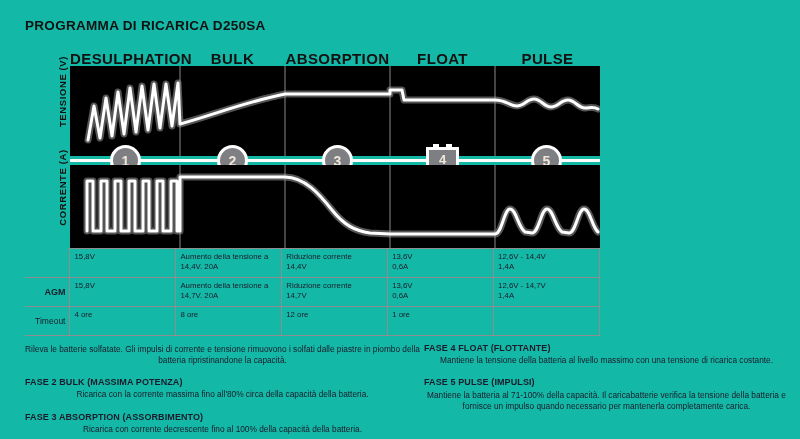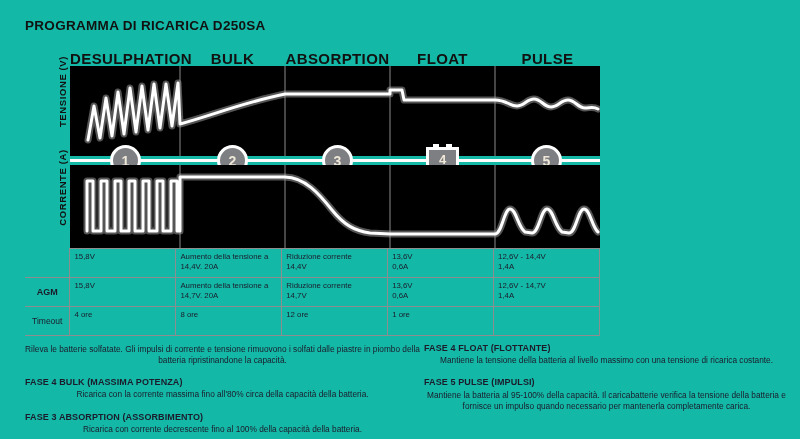--- a/index.html
+++ b/index.html
@@ -126,21 +126,21 @@
   }
   .table td {
     border: 1px solid #8e8e8e;
     padding: 3px 4px 2px 4px;
     vertical-align: top;
     line-height: 1.28;
     height: 29px;
   }
   .table td.rowhdr {
     width: 45px;
-    text-align: center;
+    text-align: right;
     vertical-align: middle;
     font-size: 8.5px;
     color: #1b1b2b;
     border-left: none;
     margin-left: 36px;
   }
   .table td.rowhdr.bold { font-weight: bold; font-size: 9px; }
   .table td.cell { width: 106px; }
   .table tr.blank-top td.rowhdr { border-top: none; }
   .cellline { display: block; }
@@ -294,26 +294,26 @@
         </td>
         <td class="cell">
           <span class="cellline"></span>
         </td>
       </tr>
     </tbody>
   </table>
 
   <div class="desc-col" id="desc-left">
     <div class="desc-body">Rileva le batterie solfatate. Gli impulsi di corrente e tensione rimuovono i solfati dalle piastre in piombo della batteria ripristinandone la capacità.</div>
-    <div class="desc-head">FASE 4 BULK (MASSIMA POTENZA)</div>
+    <div class="desc-head">FASE 2 BULK (MASSIMA POTENZA)</div>
     <div class="desc-body">Ricarica con la corrente massima fino all'80% circa della capacità della batteria.</div>
     <div class="desc-head">FASE 3 ABSORPTION (ASSORBIMENTO)</div>
     <div class="desc-body">Ricarica con corrente decrescente fino al 100% della capacità della batteria.</div>
   </div>
 
   <div class="desc-col" id="desc-right">
     <div class="desc-head">FASE 4 FLOAT (FLOTTANTE)</div>
     <div class="desc-body">Mantiene la tensione della batteria al livello massimo con una tensione di ricarica costante.</div>
     <div class="desc-head">FASE 5 PULSE (IMPULSI)</div>
-    <div class="desc-body">Mantiene la batteria al 95-100% della capacità. Il caricabatterie verifica la tensione della batteria e fornisce un impulso quando necessario per mantenerla completamente carica.</div>
+    <div class="desc-body">Mantiene la batteria al 71-100% della capacità. Il caricabatterie verifica la tensione della batteria e fornisce un impulso quando necessario per mantenerla completamente carica.</div>
   </div>
 
 </div>
 
 </body></html>

